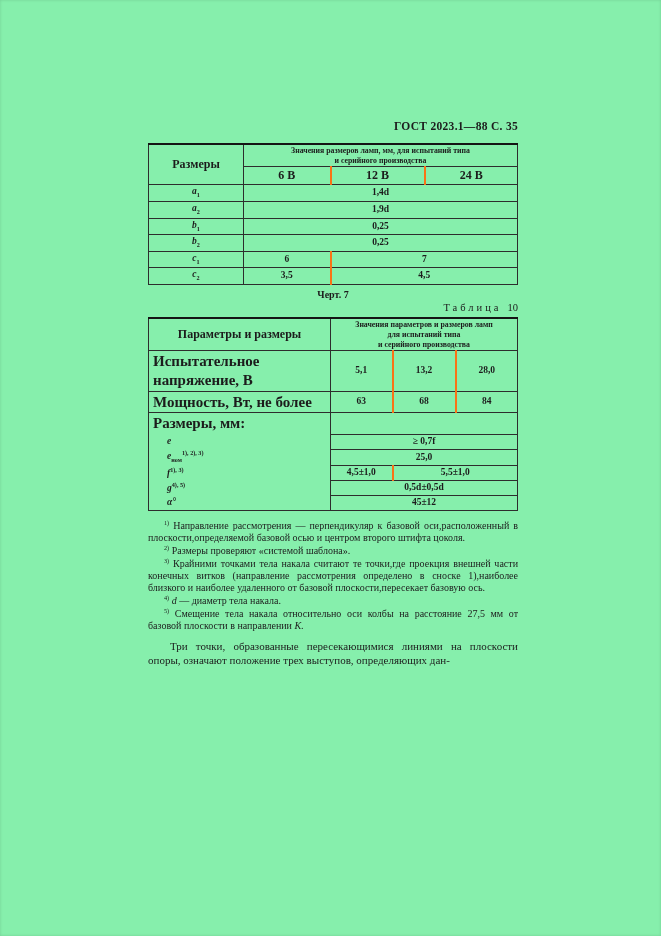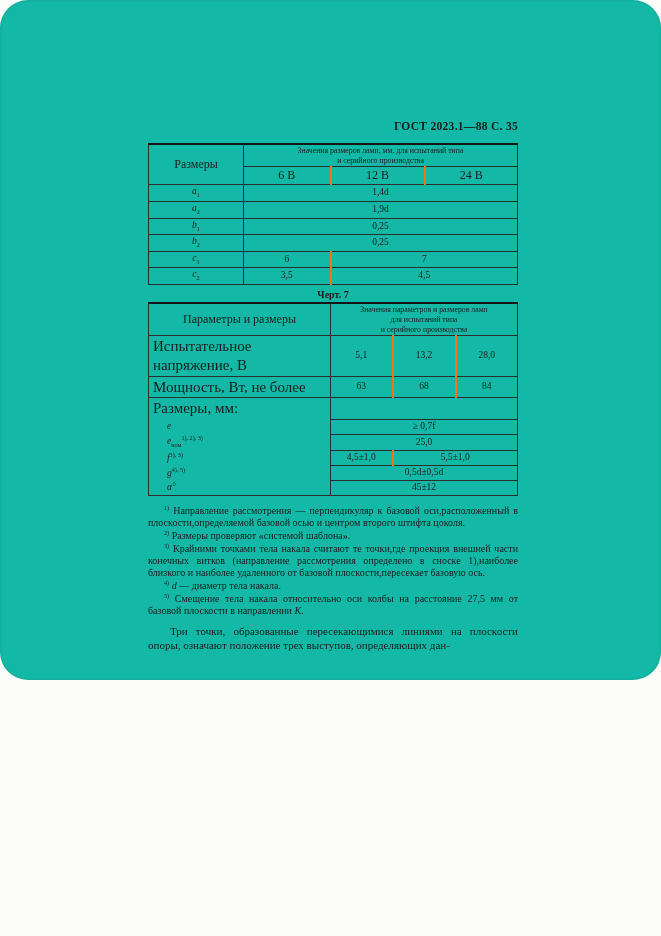--- a/index.html
+++ b/index.html
@@ -4,25 +4,24 @@
 <style>
   html,body{margin:0;padding:0;}
   body{
     width:661px;height:936px;
     background:#fbfbfa;
     font-family:"Liberation Serif", serif;
     color:#1c1c1c;
   }
   .page{
     position:relative;
-    width:661px;height:680px;
-    background:#14b8a6;
+    width:661px;height:936px;
+    background:#86efac;
     box-shadow:inset 0 0 3px rgba(0,0,0,0.14);
     overflow:hidden;
-    border-radius:28px;
   }
   .content{
     position:absolute;
     left:148px;
     top:120px;
     width:370px;
   }
   .gost-header{
     text-align:right;
     font-weight:bold;
@@ -37,20 +36,21 @@
     table-layout:fixed;
     border:1px solid #2d2d2d;
     border-top:2px solid #141414;
     font-size:9.5px;
   }
   table.tbl td{
     padding:1px 3px;
     text-align:center;
     vertical-align:middle;
     line-height:1.25;
+    font-weight:bold;
   }
   .bb{border-bottom:1px solid #2d2d2d;}
   .br{border-right:1px solid #2d2d2d;}
   .vl{border-left:2px solid #f97316;}
   .hcell{font-size:12px;padding:2px 2px;}
   .vhcell{font-size:7.8px;line-height:1.3;padding:4px 2px;}
   .pcell{font-size:9.5px;}
   .pl{text-align:left !important;padding-left:4px !important;font-size:15px;}
   .ind{text-align:left !important;padding-left:18px !important;}
   sub{font-size:0.65em;}
@@ -140,20 +140,23 @@
         <tr>
           <td class="pcell br bb"><i>c</i><sub>2</sub></td>
           <td class="vcell bb">3,5</td>
           <td class="vcell bb vl" colspan="2">4,5</td>
         </tr>
       </tbody>
     </table>
 
     <div class="caption">Черт. 7</div>
 
+    <div class="table-label">
+      <span class="spaced">Таблица</span><span>10</span>
+    </div>
 
     <table class="tbl t2">
       <colgroup>
         <col style="width:182px">
           <col style="width:62px">
           <col style="width:63px">
           <col style="width:62px">
       </colgroup>
       <tbody>
         <tr>

